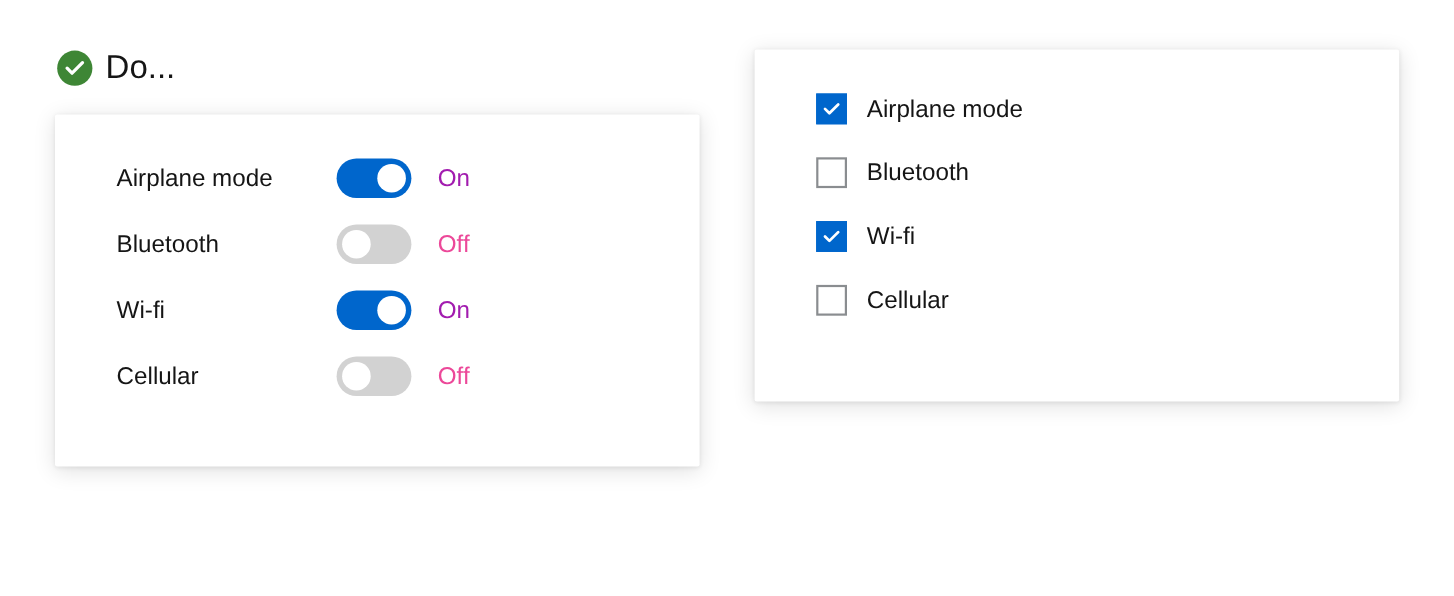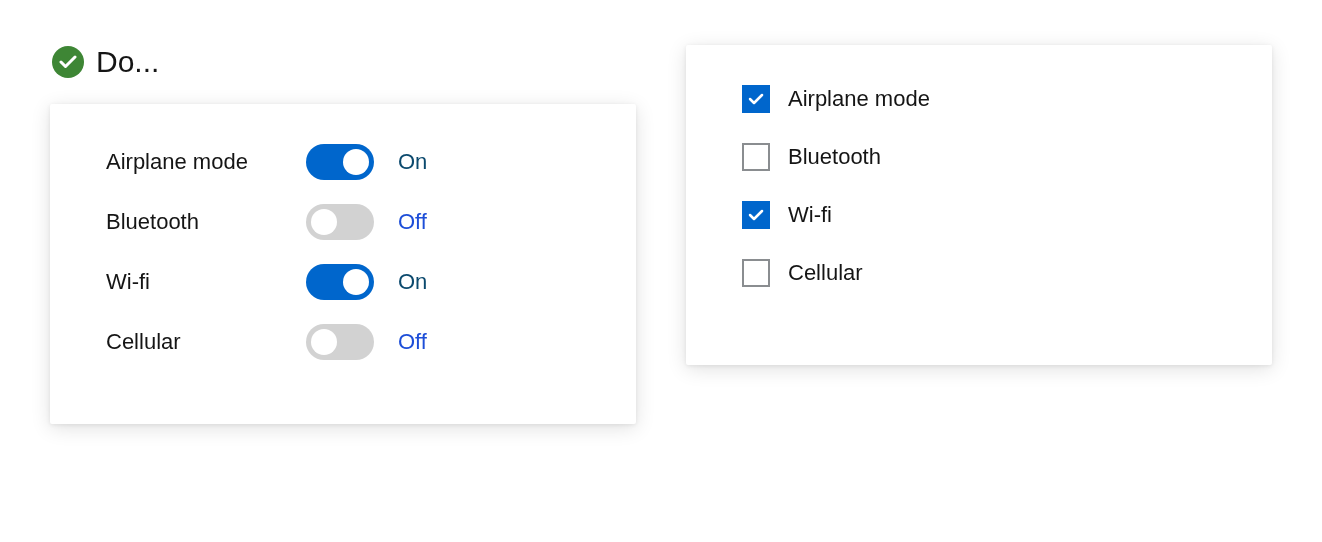--- a/index.html
+++ b/index.html
@@ -94,24 +94,24 @@
       right: 5px;
     }
     .toggle-switch.off .toggle-thumb {
       left: 5px;
     }
     .toggle-state {
       font-size: 22px;
       margin-left: 24px;
     }
     .toggle-state.on-text {
-      color: #0c4a6e;
+      color: #a21caf;
     }
     .toggle-state.off-text {
-      color: #1d4ed8;
+      color: #ec4899;
     }
     .checkbox-row {
       display: flex;
       align-items: center;
       margin-bottom: 30px;
       cursor: pointer;
     }
     .checkbox-row:last-child {
       margin-bottom: 0;
     }

